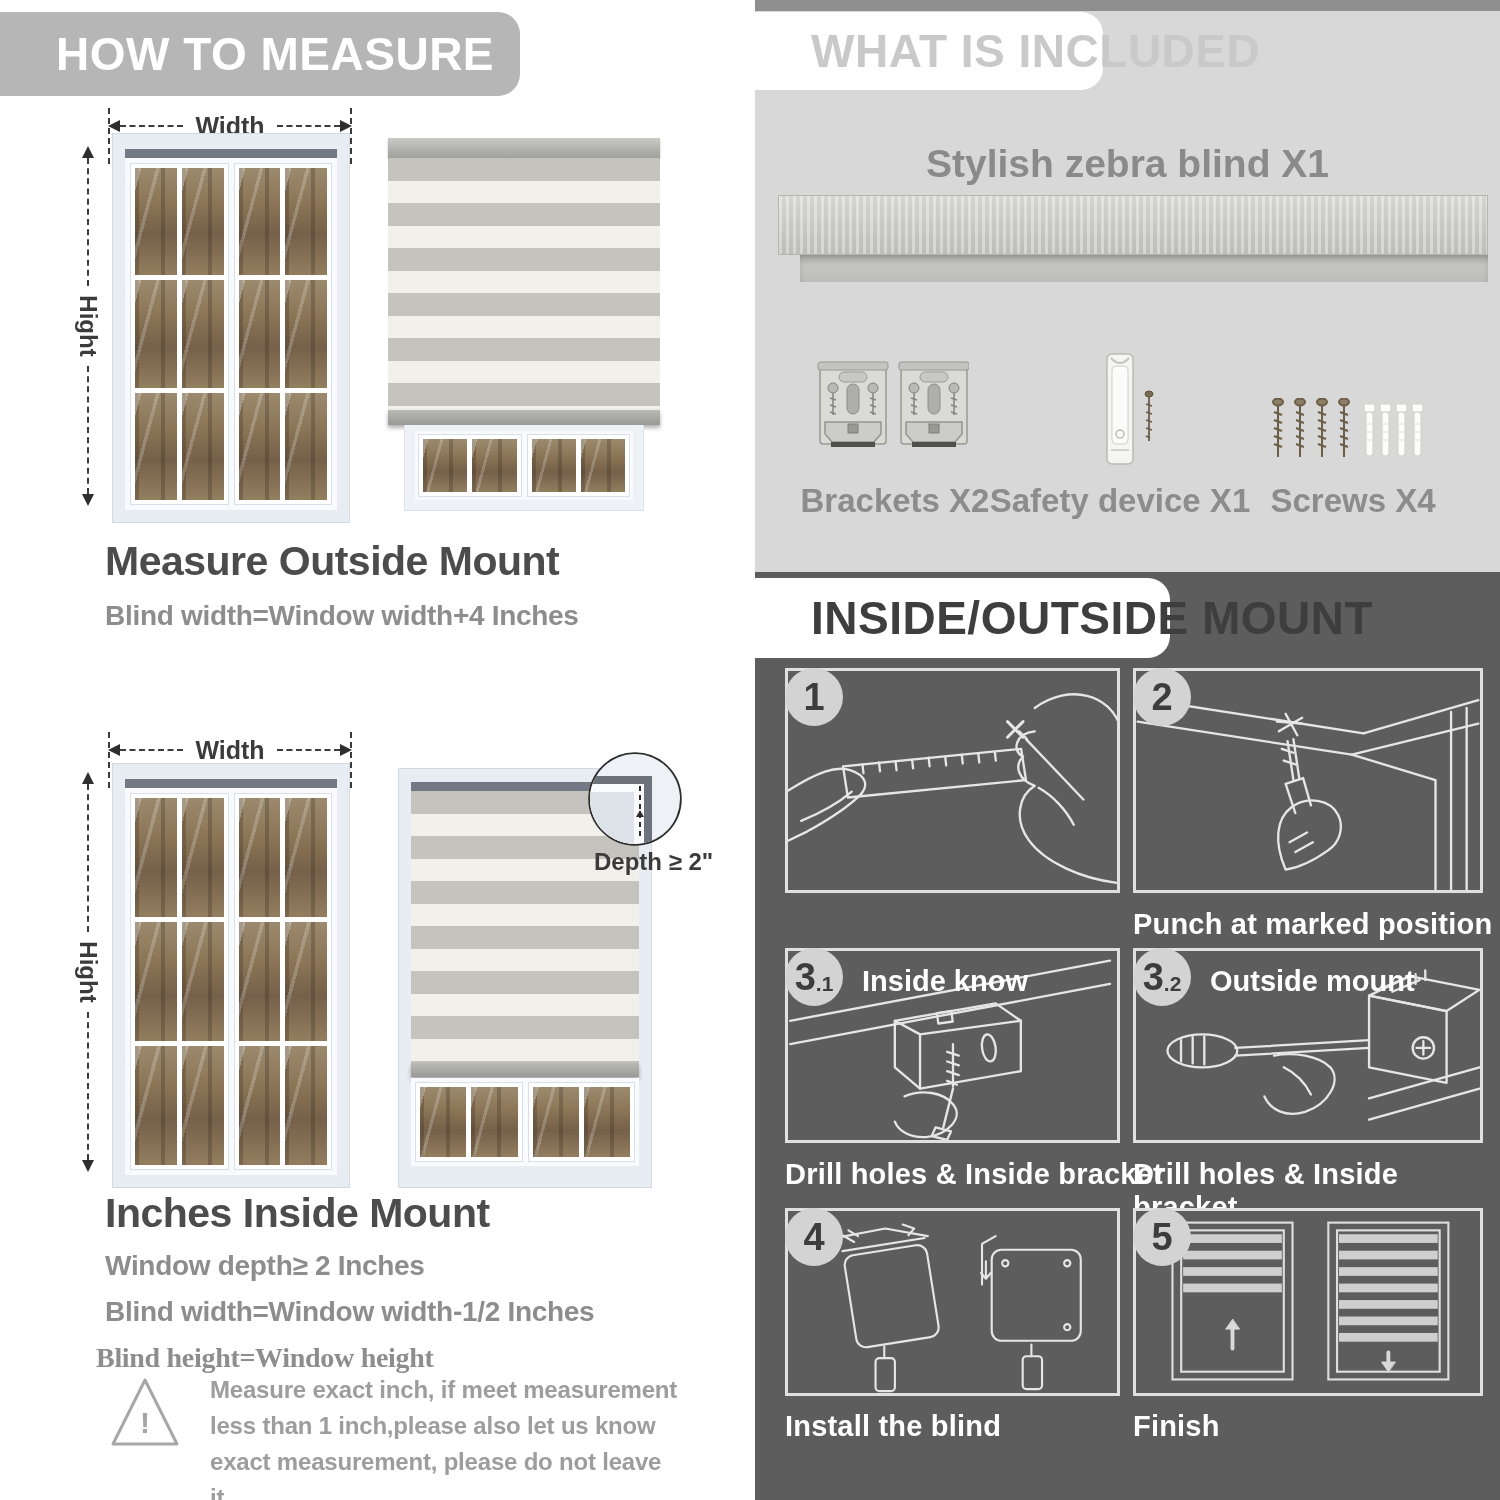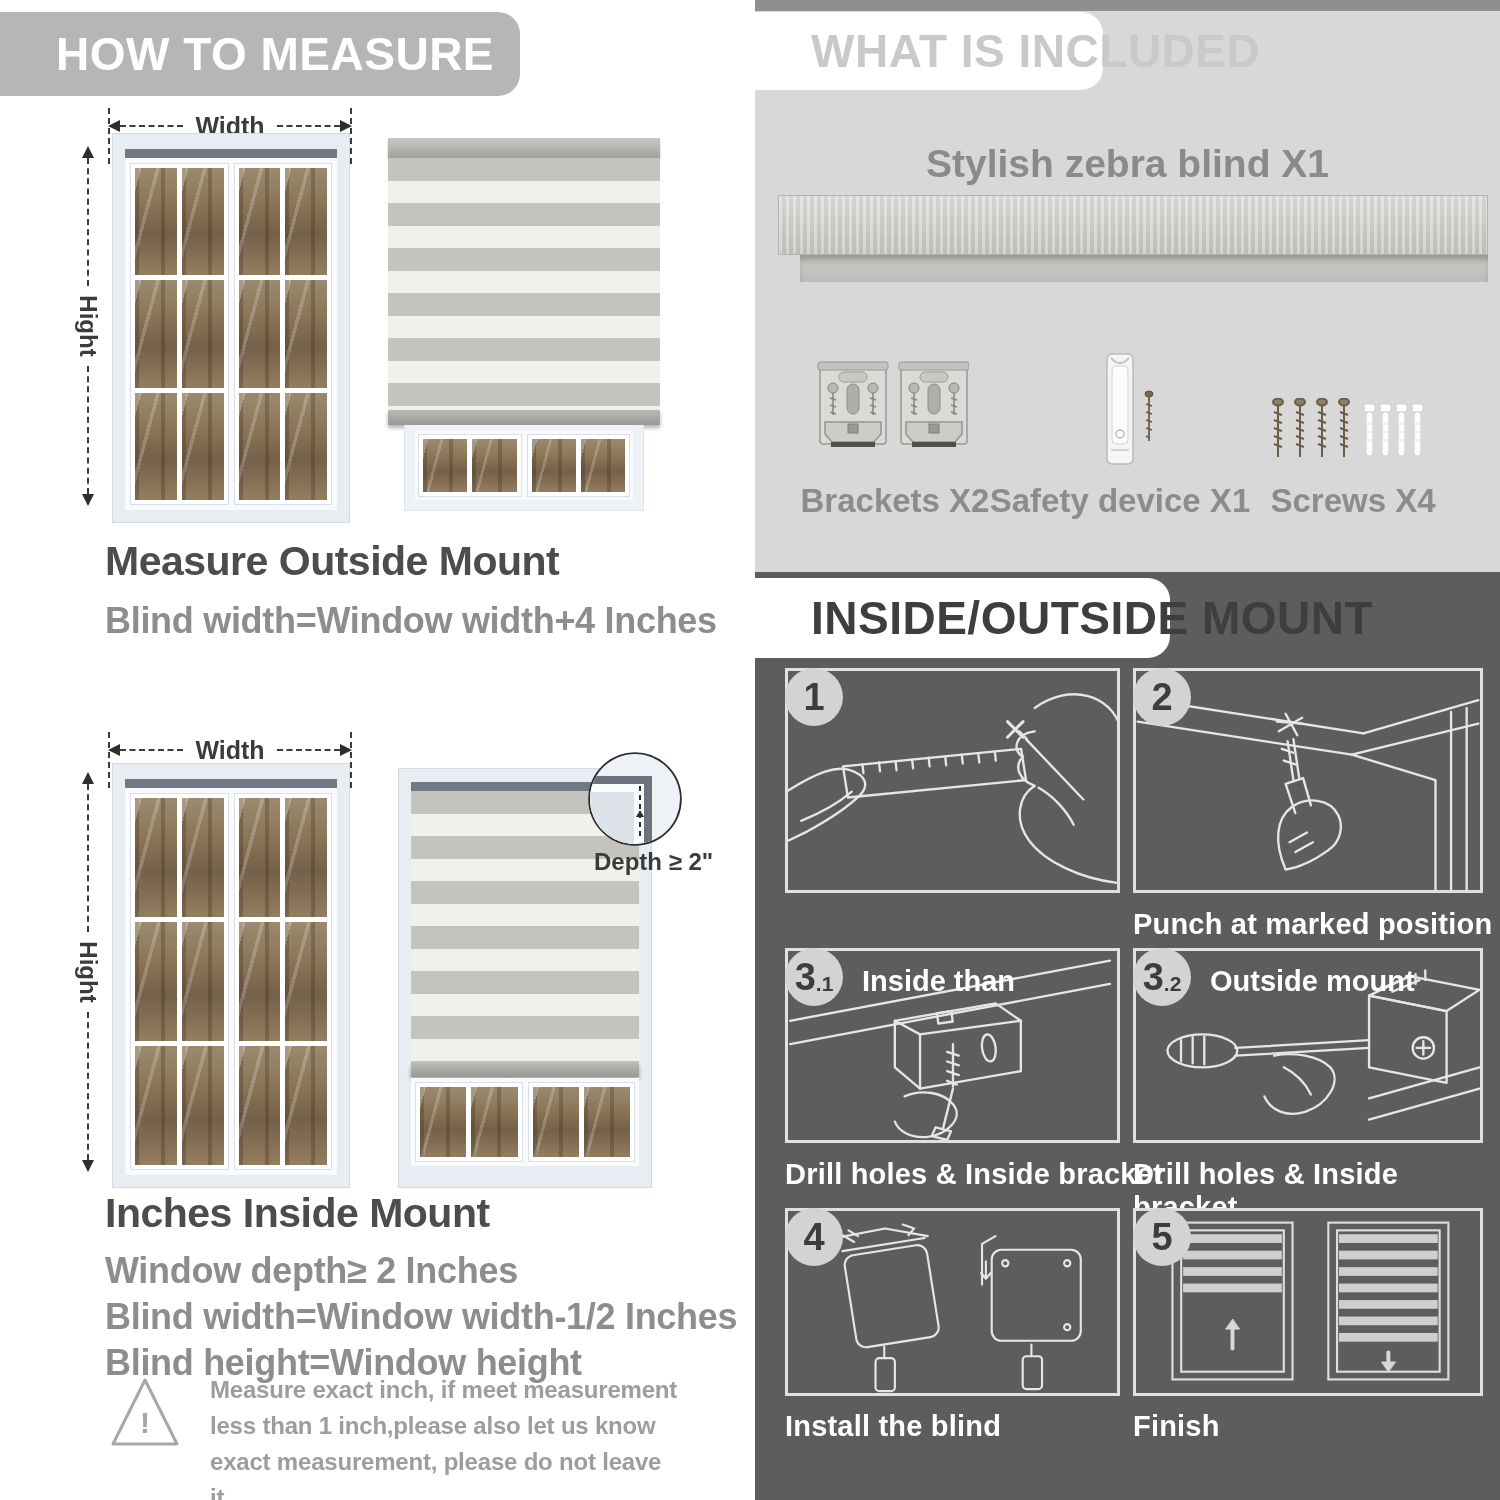--- a/index.html
+++ b/index.html
@@ -12,21 +12,21 @@
   .banner {
     position:absolute; display:flex; align-items:center;
     border-radius:0 22px 22px 0; padding-left:56px;
   }
   .banner.gray  { background:#b6b6b6; color:#ffffff; }
   .banner.white { background:#ffffff; }
   .banner .txt { font-size:46px; letter-spacing:.5px; white-space:nowrap; }
 
   
   .sec-title { position:absolute; font-size:41px; color:#4c4c4c; letter-spacing:-.5px; }
-  .sec-line  { position:absolute; font-size:36px; color:#8d8d8d; letter-spacing:-.3px; }
+  .sec-line  { position:absolute; font-size:28px; color:#8d8d8d; letter-spacing:-.3px; }
 
   
   .harrow { position:absolute; display:flex; align-items:center; height:16px; }
   .harrow .line { flex:1; border-top:2px dashed #3b3b3b; }
   .harrow .tri-l { width:0; height:0; border-top:6px solid transparent; border-bottom:6px solid transparent; border-right:12px solid #2e2e2e; }
   .harrow .tri-r { width:0; height:0; border-top:6px solid transparent; border-bottom:6px solid transparent; border-left:12px solid #2e2e2e; }
   .harrow .lbl { padding:0 12px; font-size:25px; color:#3b3b3b;text-align:right; }
   .harrow .bound { position:absolute; top:-10px; height:56px; border-left:2px dashed #3b3b3b; }
   .harrow .bound.l { left:0; } .harrow .bound.r { right:0; }
 
@@ -254,21 +254,21 @@
         <path d="M54,36 V88" stroke="#2c2c2c" stroke-width="2" stroke-dasharray="5 4" fill="none"></path>
         <path d="M54,60 l-4,7 h8 z" fill="#2c2c2c"></path>
       </g>
     </svg>
   </div>
   <div class="depth-lbl" style="left:594px; top:848px;">Depth ≥ 2"</div>
 
   <div class="sec-title" style="left:105px; top:1190px;">Inches Inside Mount</div>
   <div class="sec-line" style="left:105px; top:1250px;">Window depth≥ 2 Inches</div>
   <div class="sec-line" style="left:105px; top:1296px;">Blind width=Window width-1/2 Inches</div>
-  <div class="sec-line" style="left:105px; top:1342px;">Blind height=Window height</div>
+  <div class="sec-line" style="left:96px; top:1342px;font-family:Liberation Serif, serif;">Blind height=Window height</div>
 
   <div class="warn-wrap" style="left:108px; top:1372px;">
     <div class="warn-tri">
       <svg class="sketch" viewBox="0 0 74 80">
         <path d="M37,8 L69,72 L5,72 Z" fill="none" stroke="#a7a7a7" stroke-width="3" stroke-linejoin="round"></path>
       </svg>
       <div class="mark">!</div>
     </div>
     <div class="warn-text">Measure exact inch, if meet measurement less than 1 inch,please also let us know exact measurement, please do not leave it</div>
   </div>
@@ -429,21 +429,21 @@
       </g>
     </svg>
   </div>
   <div class="caption" style="left:1133px; top:908px;">Punch at  marked position</div>
 
   <div class="step" style="left:785px; top:948px; width:335px; height:195px;">
     <div class="badge">
       <span>3</span>
         <span class="sub">.1</span>
     </div>
-    <div class="step-title">Inside than</div>
+    <div class="step-title">Inside know</div>
     <svg class="sketch" viewBox="0 0 335 195">
       <g stroke="#e6e6e6" stroke-width="2.4" fill="none" stroke-linecap="round" stroke-linejoin="round">
         <path d="M0,72 L330,10"></path>
           <path d="M0,96 L330,34"></path>
         <path d="M108,72 L212,54 L238,72 L238,124 L134,142 L108,120 Z"></path>
         <path d="M134,142 L134,86 L108,72"></path>
         <path d="M134,86 L238,72"></path>
         <ellipse cx="205" cy="100" rx="7" ry="14" transform="rotate(-8 205 100)"></ellipse>
         <rect x="152" y="63" width="15" height="11" transform="rotate(-8 159 68)"></rect>
         <path d="M168,96 v44 M162,104 l12,4 M162,114 l12,4 M162,124 l12,4 M162,134 l10,4"></path>

